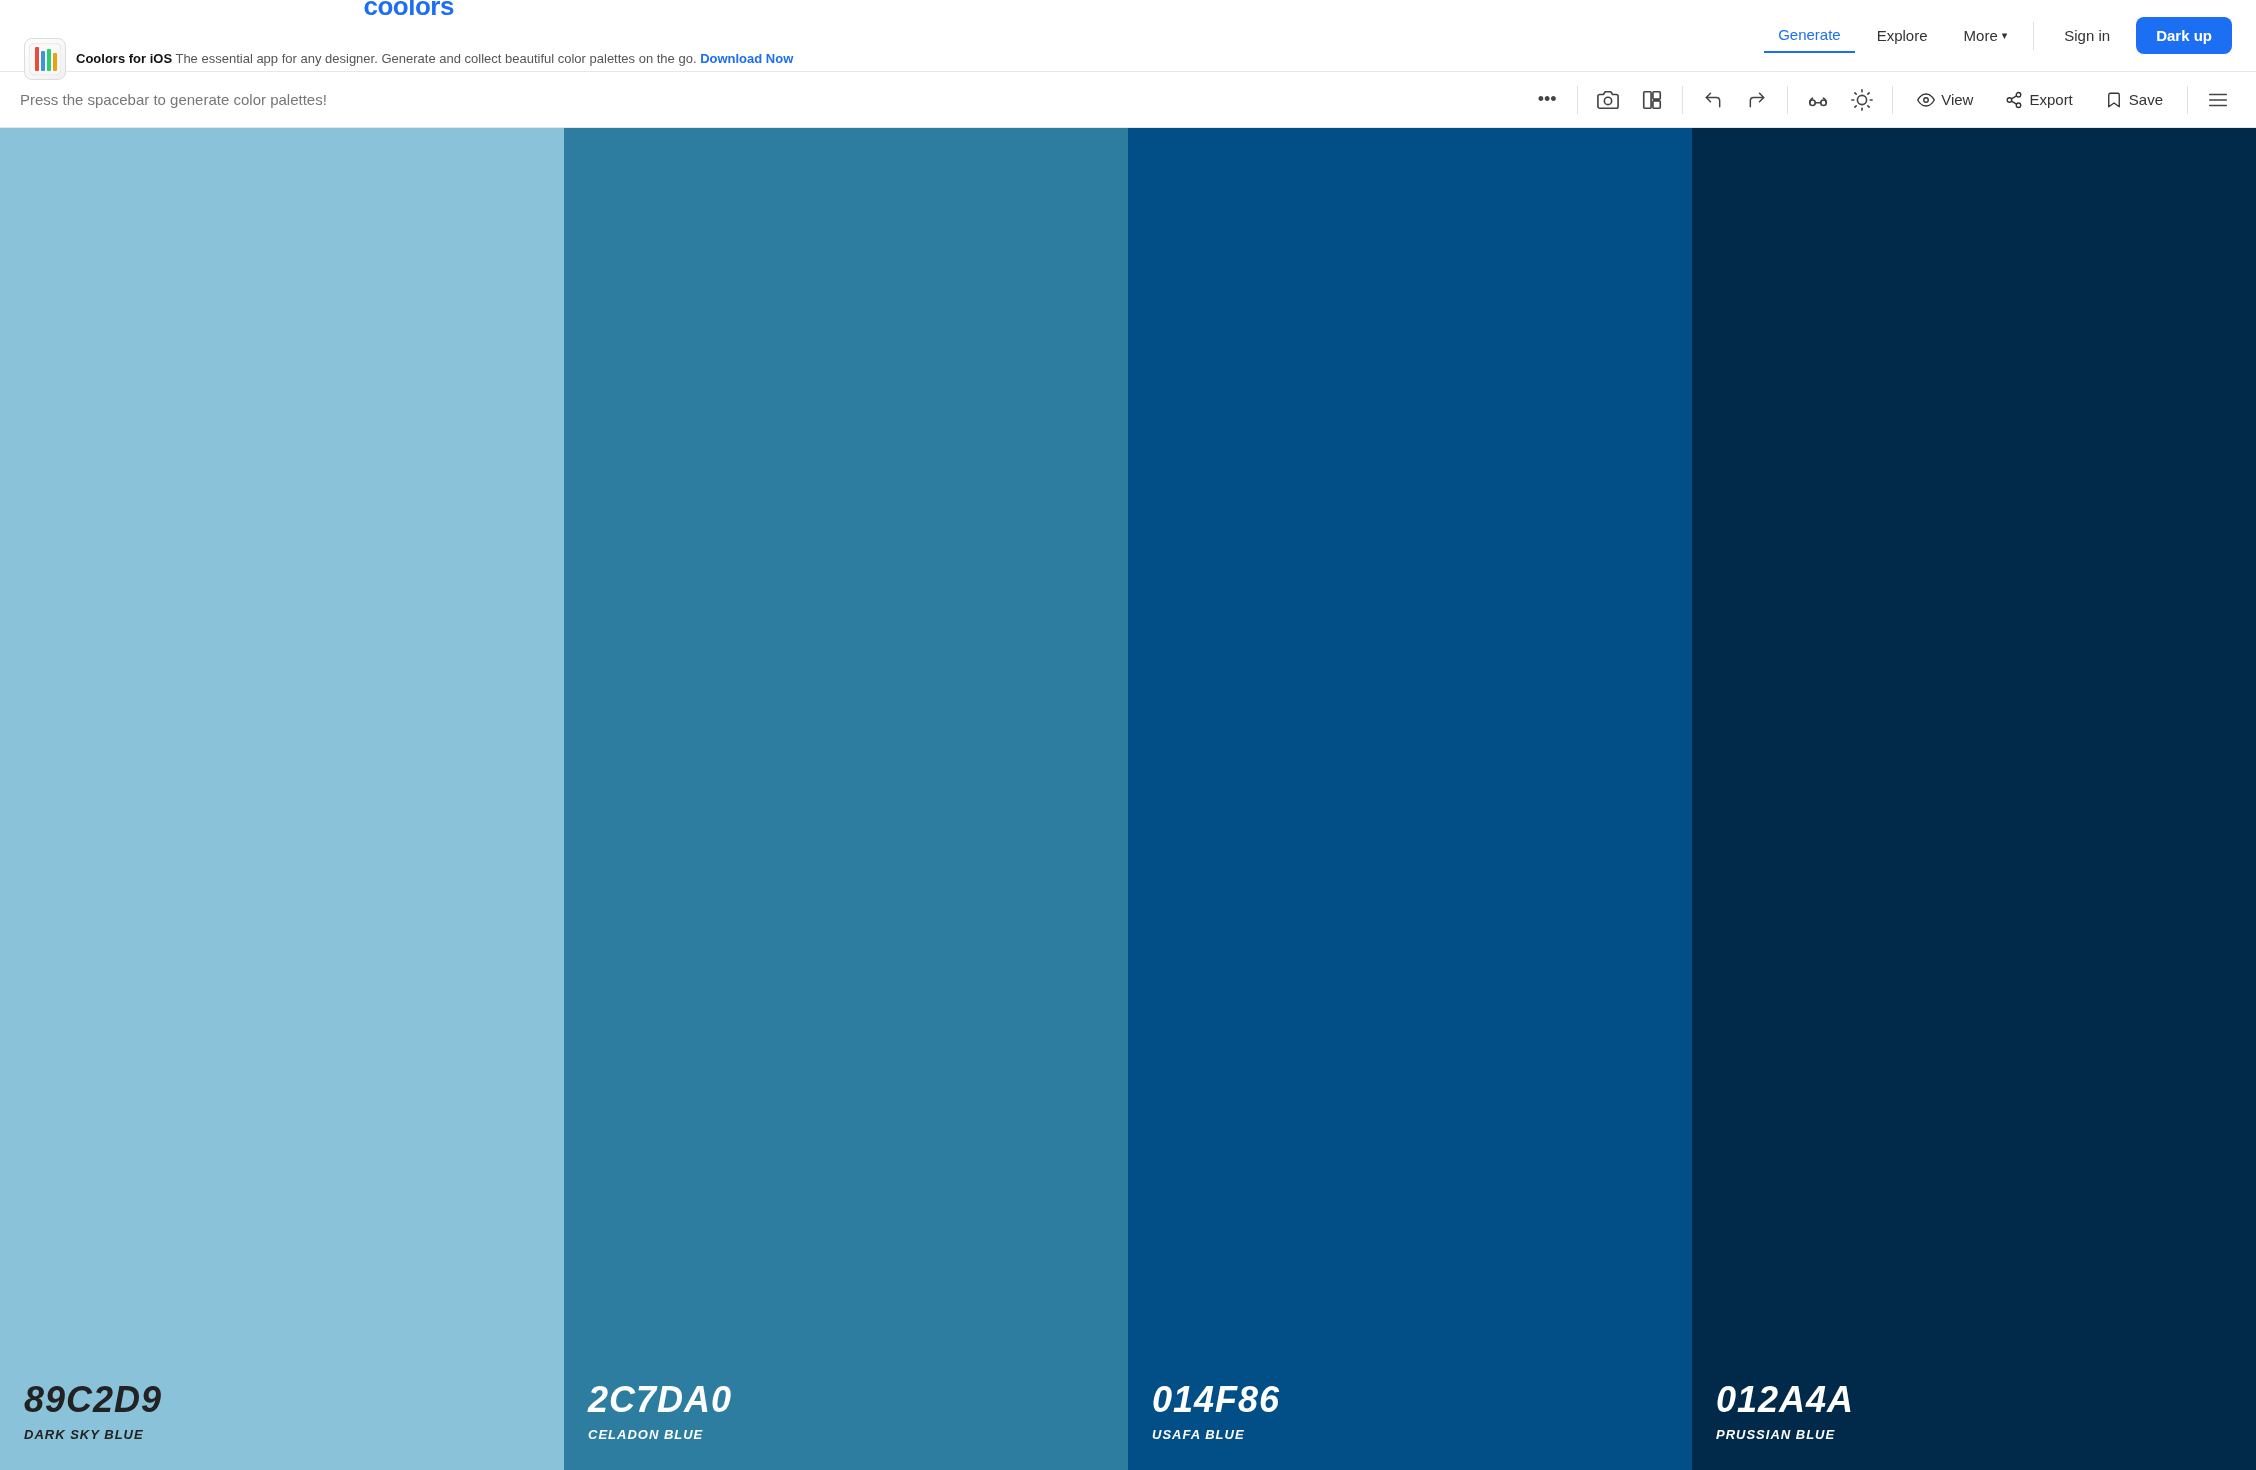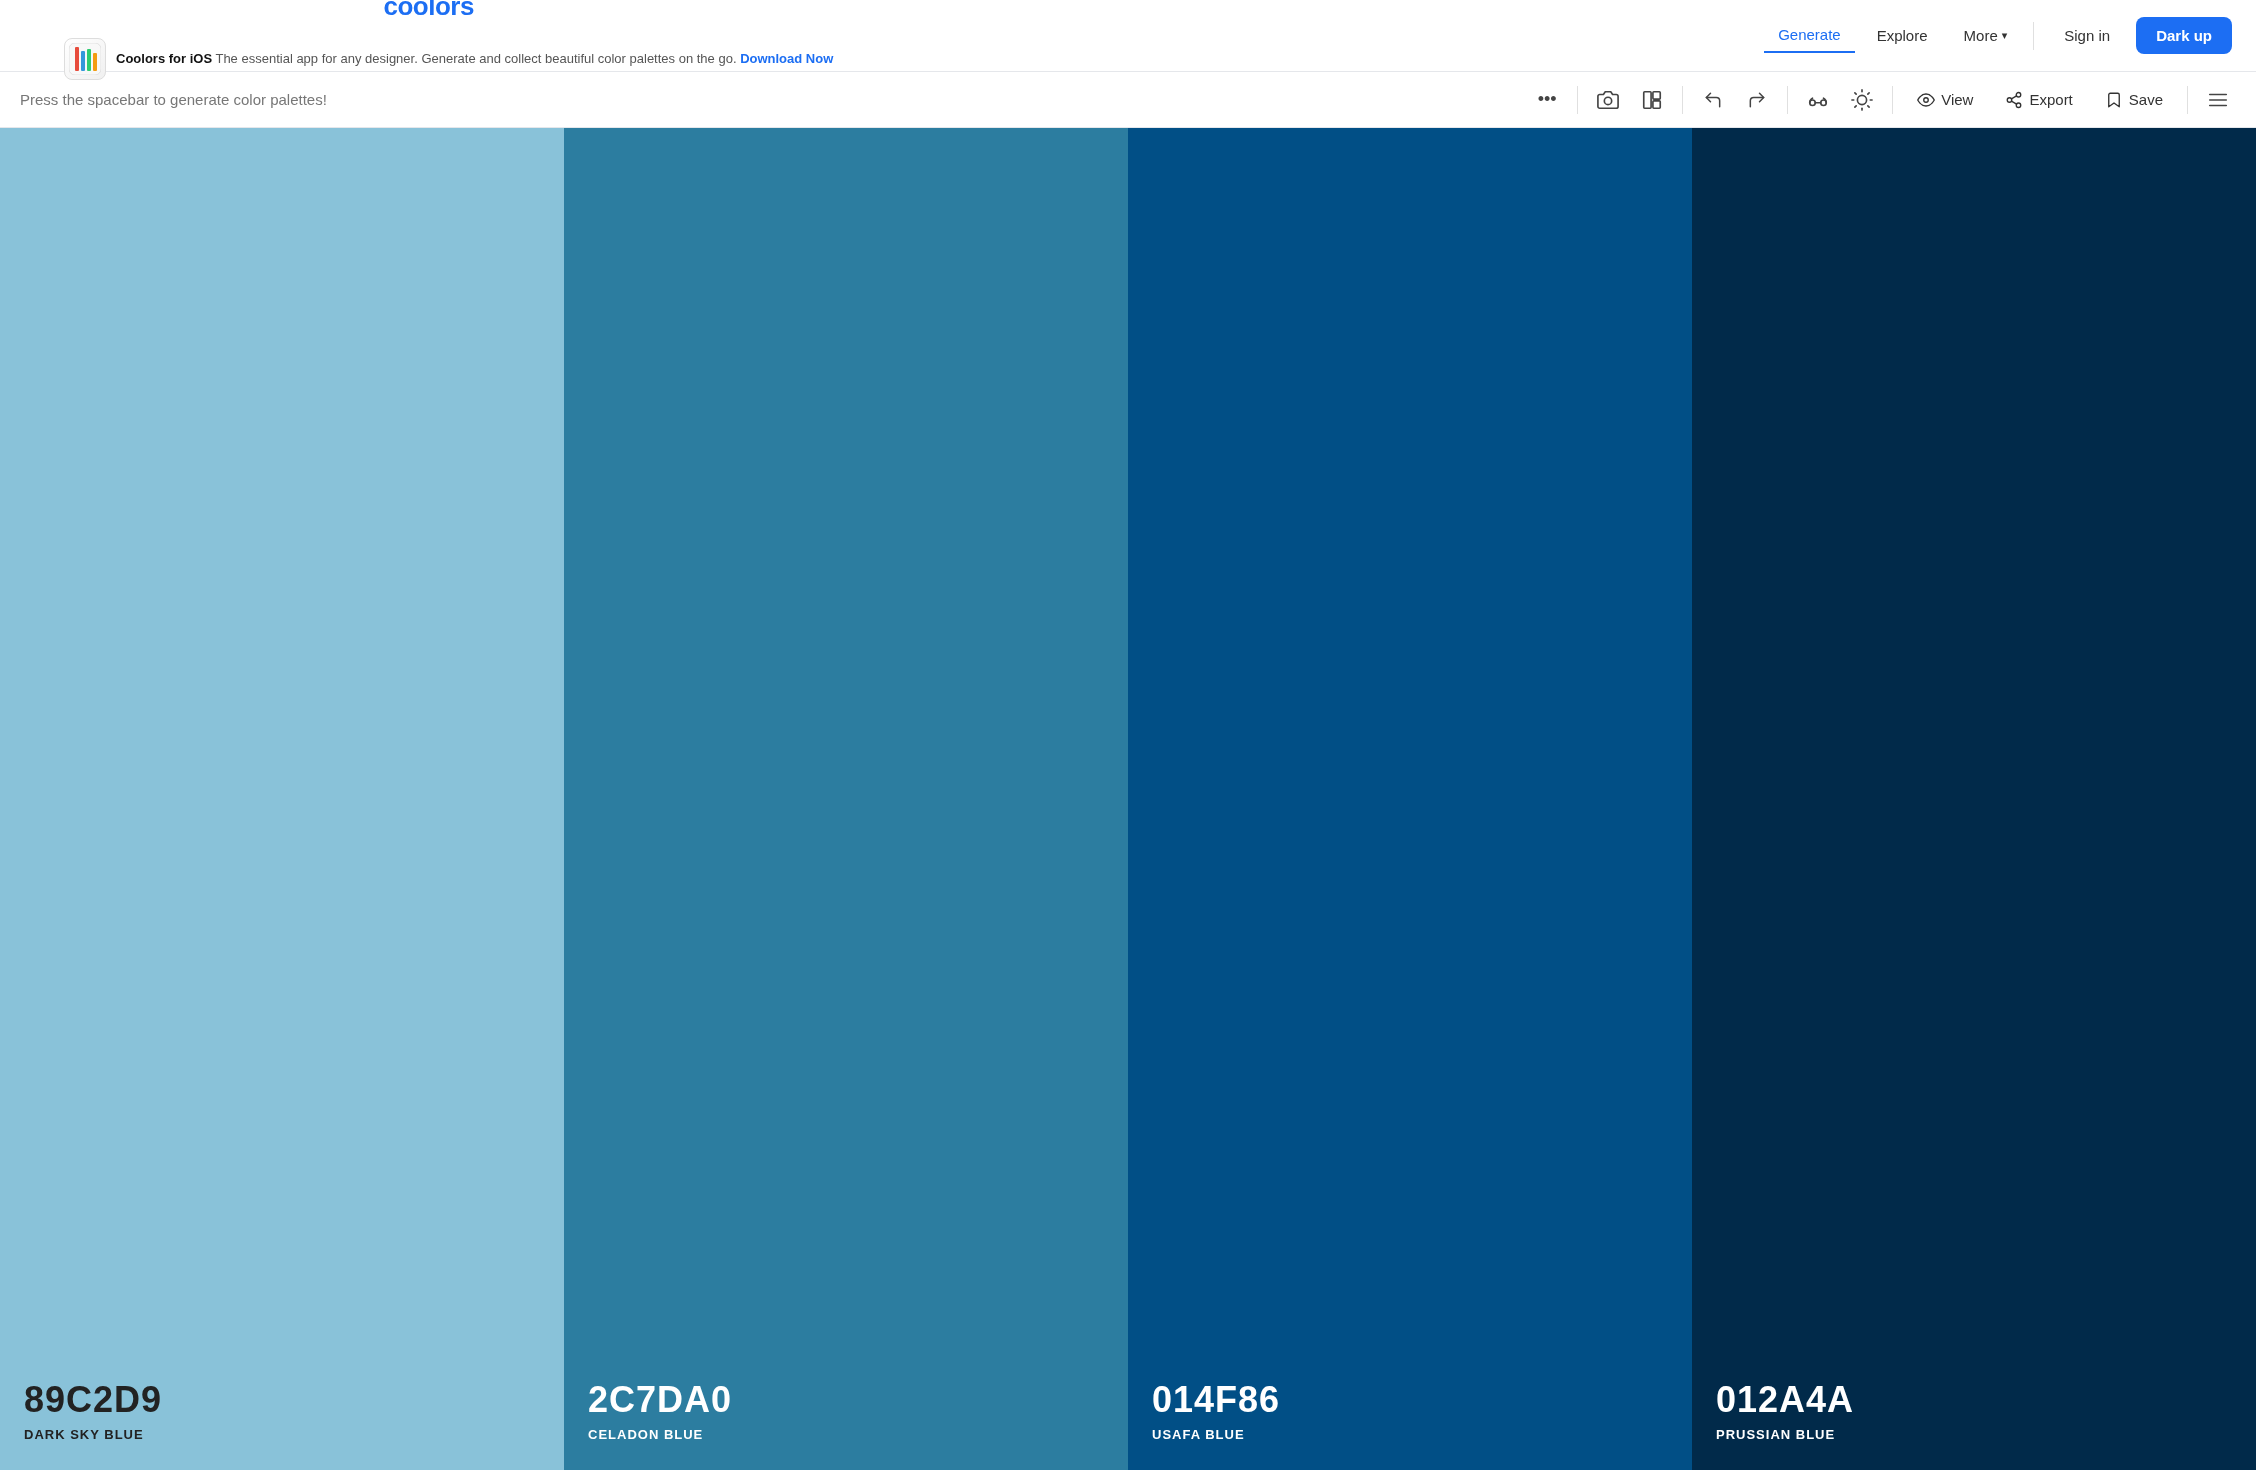--- a/index.html
+++ b/index.html
@@ -28,21 +28,20 @@
     .logo-text {
       font-size: 26px;
       font-weight: 800;
       color: #1c6ef3;
       letter-spacing: -0.5px;
     }
     .ios-promo {
       display: flex;
       align-items: center;
       gap: 10px;
-      margin-left: 40px;
     }
     .ios-icon {
       width: 42px;
       height: 42px;
       border-radius: 8px;
       background: linear-gradient(135deg, #fff 0%, #f0f0f0 100%);
       border: 1px solid #ddd;
       display: flex;
       align-items: center;
       justify-content: center;
@@ -146,20 +145,21 @@
       font-size: 15px;
       color: #333;
       background: transparent;
       border: none;
     }
 
     
     .palette {
       display: flex;
       height: calc(100vh - 128px);
+      font-style: italic;
     }
     .color-swatch {
       flex: 1;
       display: flex;
       flex-direction: column;
       justify-content: flex-end;
       padding: 28px 24px;
       position: relative;
       cursor: pointer;
     }

